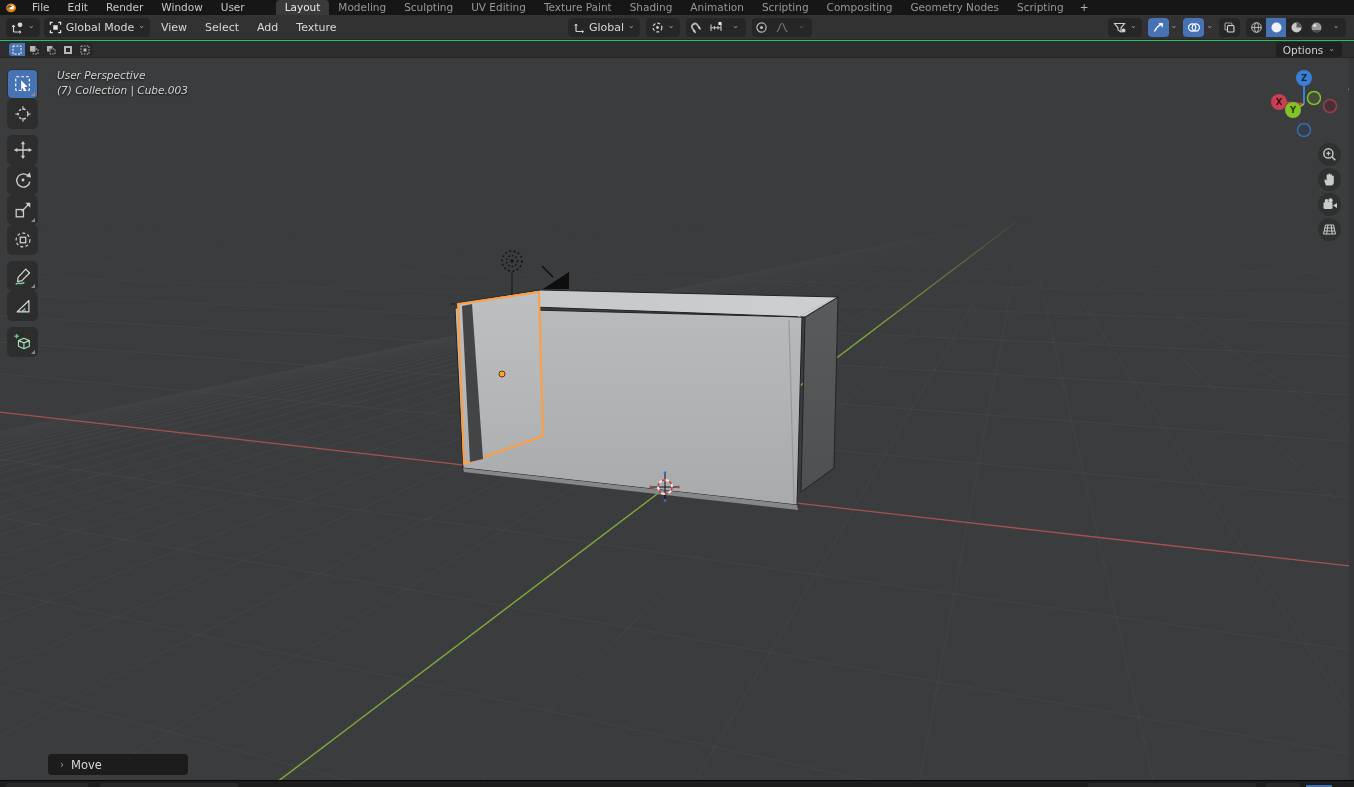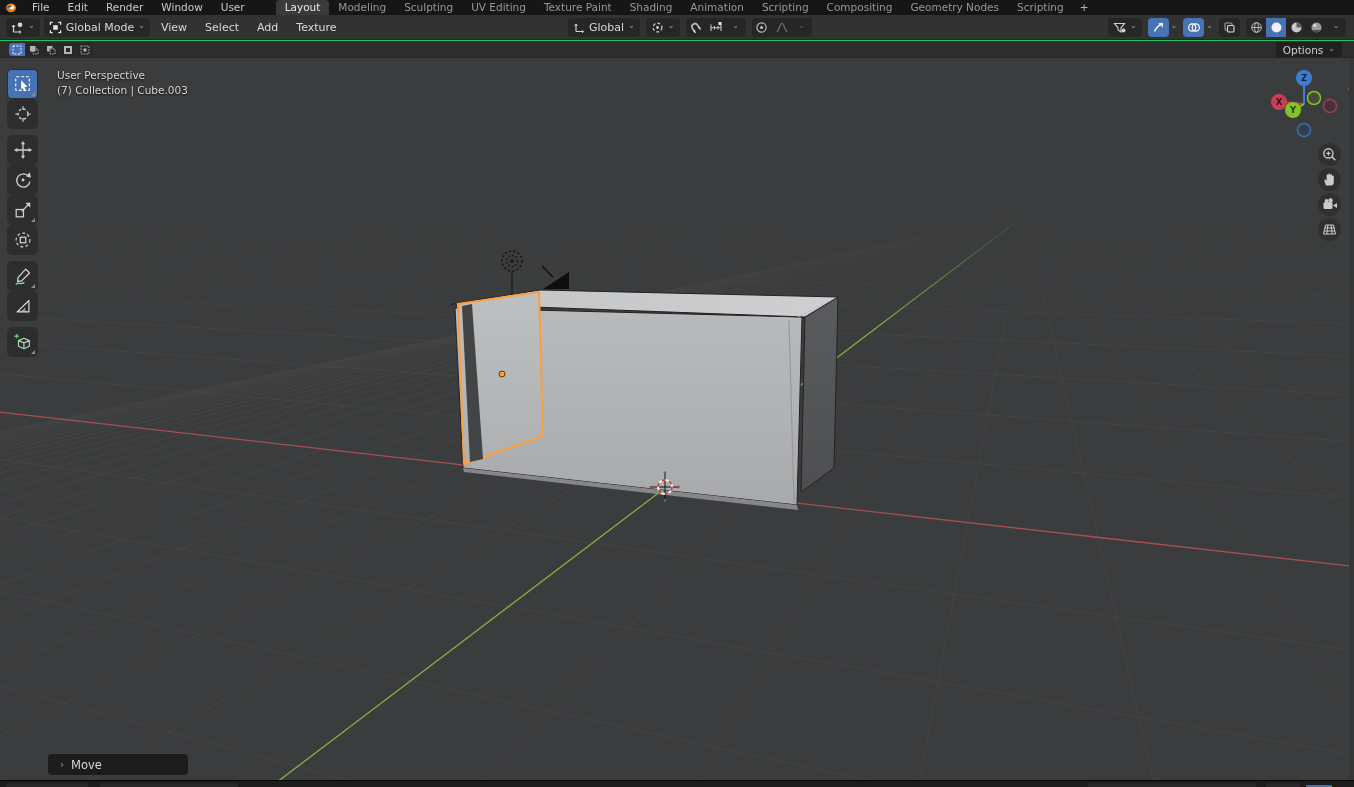--- a/index.html
+++ b/index.html
@@ -45,21 +45,21 @@
   .smbtn:first-child { border-radius:3px 0 0 3px; }
   .smbtn:last-child { border-radius:0 3px 3px 0; }
   .smbtn.on { background:#4772b3; }
   .options-pill { position:absolute; right:12px; top:1px; height:15px; background:#202020;
                   border-radius:3px; display:flex; align-items:center; gap:5px; padding:0 7px;
                   font-size:10.5px; color:#cfcfcf; }
 
   
   .viewport { position:absolute; left:0; top:58px; width:1354px; height:722px; background:#3b3c3d; overflow:hidden; }
   #scene { position:absolute; left:0; top:0; }
-  .vp-label { position:absolute; font-size:10.5px; color:#d6d6d6; text-shadow:0 1px 2px rgba(0,0,0,.85); }
+  .vp-label { position:absolute; font-size:10.5px; color:#d6d6d6; text-shadow:0 1px 2px rgba(0,0,0,.85);font-style:italic; }
   .right-edge { position:absolute; right:0; top:0; width:5px; height:722px; background:#353637; }
 
   
   .ltoolbar { position:absolute; left:8px; top:12px; display:flex; flex-direction:column; width:29px; }
   .tool { width:29px; height:28px; background:rgba(44,44,44,.95); border-radius:4px;
           display:flex; align-items:center; justify-content:center; margin-bottom:2px; position:relative;
           box-shadow:0 0 0 1px rgba(0,0,0,.25); }
   .tool.active { background:#4772b3; }
   .tool.gap { margin-top:6px; }
   .tool .corner { position:absolute; right:2px; bottom:2px; width:0; height:0;

